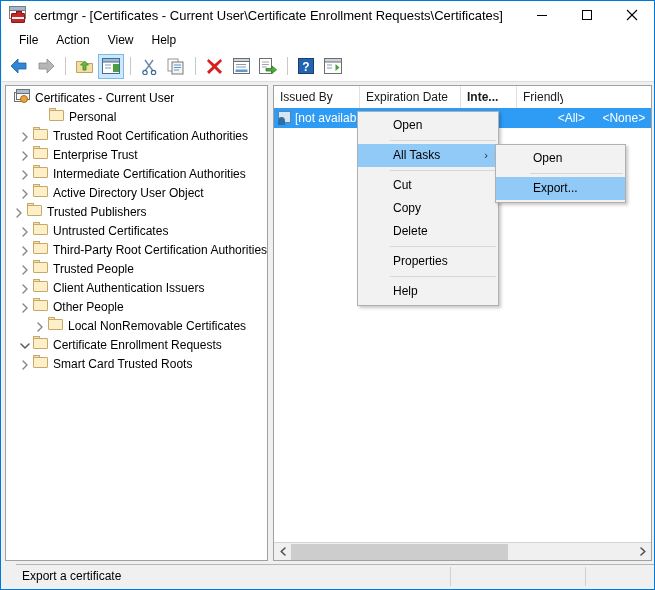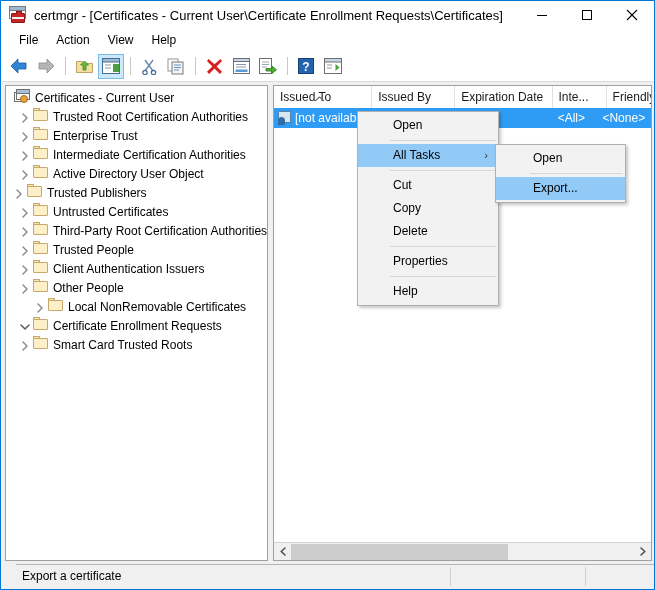--- a/index.html
+++ b/index.html
@@ -551,20 +551,28 @@
 
       <div class="tree-row" style="padding-left:8px;">
         <div class="root-icon">
           <div class="w2"></div>
             <div class="w1"></div>
             <div class="seal"></div>
         </div>
         <span class="tlabel">Certificates - Current User</span>
       </div>
 
+      <div class="tree-row" style="padding-left:27px;">
+        <div class="chevron"></div>
+        <div class="folder">
+            <div class="tab"></div>
+            <div class="body"></div>
+          </div>
+        <span class="tlabel">Personal</span>
+      </div>
 
       <div class="tree-row" style="padding-left:11px;">
         <div class="chevron">
             <svg width="8" height="10" viewBox="0 0 8 10">
               <path d="M2 1 L6 5 L2 9" fill="none" stroke="#868686" stroke-width="1.4" stroke-linecap="round" stroke-linejoin="round"></path>
             </svg>
           </div>
         <div class="folder">
             <div class="tab"></div>
             <div class="body"></div>
@@ -718,35 +726,27 @@
           </div>
         <span class="tlabel">Smart Card Trusted Roots</span>
       </div>
 
     </div>
   </div>
 
   <div class="list-pane">
 
     <div class="list-header">
-      <div class="col-head" style="width:102px;">
-        <span>Issued To</span>
-        <span class="sort-caret">
-          <svg width="11" height="6" viewBox="0 0 11 6">
-              <path d="M1 5 L5.5 1 L10 5" fill="none" stroke="#707070" stroke-width="1.1" stroke-linejoin="round"></path>
-            </svg>
-        </span>
-      </div>
       <div class="col-head" style="width:86px;">
         <span>Issued By</span>
       </div>
       <div class="col-head" style="width:101px;">
         <span>Expiration Date</span>
       </div>
-      <div class="col-head" style="width:56px;">
+      <div class="col-head" style="width:56px;font-weight:bold;">
         <span>Inte...</span>
       </div>
       <div class="col-head" style="width:46px;border-right:none;">
         <span>Friendly</span>
       </div>
     </div>
 
     <div class="list-row">
       <div class="cert-icon">
         <div class="page"></div>

